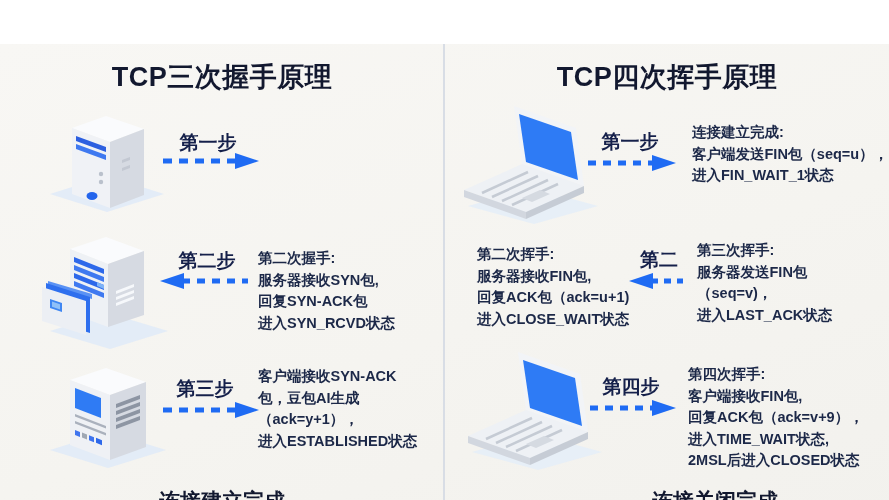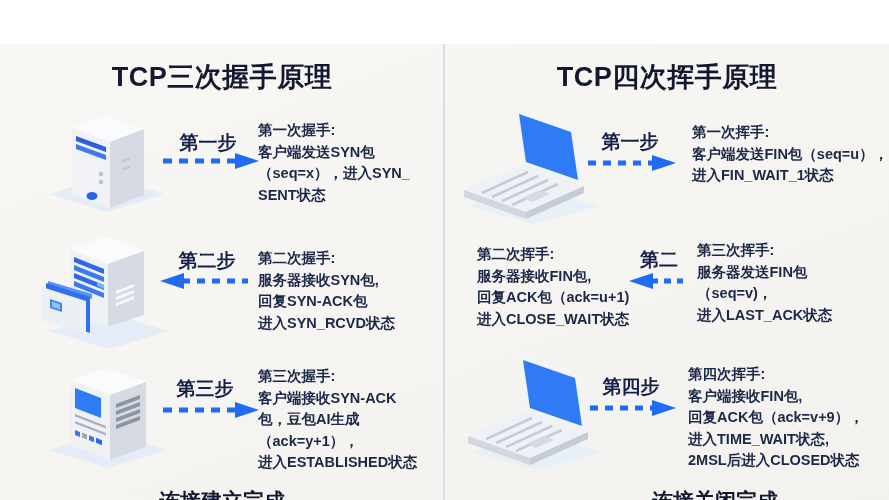--- a/index.html
+++ b/index.html
@@ -38,26 +38,20 @@
     <circle cx="59" cy="84" r="2.2" fill="#bac1cc"></circle>
     <polygon points="80,62 88,59 88,62 80,65" fill="#c3c8d2"></polygon>
     <polygon points="80,70 88,67 88,70 80,73" fill="#c3c8d2"></polygon>
     <ellipse cx="50" cy="98" rx="5.5" ry="4" fill="#2465ec"></ellipse>
   </svg>
   <div class="step-label" style="left:170px; top:86px; width:76px;">第一步</div>
   <svg class="arrow" style="left:163px; top:108px;" width="96" height="18" viewBox="0 0 96 18">
     <line x1="0" y1="9" x2="74" y2="9" stroke="#1f6bf3" stroke-width="5" stroke-dasharray="9 7"></line>
     <polygon points="72,1 96,9 72,17" fill="#1f6bf3"></polygon>
   </svg>
-  <div class="txt" style="left:258px; top:76px;">
-    <div>第一次握手:</div>
-    <div>客户端发送SYN包</div>
-    <div>（seq=x），进入SYN_</div>
-    <div>SENT状态</div>
-  </div>
 
   <svg class="icon" style="left:30px; top:183px;" width="145" height="128" viewBox="0 0 145 128">
     <polygon points="78,86 138,104 80,122 20,104" fill="#dfeaf8" opacity="0.85"></polygon>
     <polygon points="40,22 76,10 114,24 78,37" fill="#fafbfd"></polygon>
     <polygon points="40,22 78,37 78,100 40,86" fill="#eef1f5"></polygon>
     <polygon points="78,37 114,24 114,88 78,100" fill="#d6dae2"></polygon>
     <polygon points="44,30 74,42 74,47 44,35" fill="#2d68ea"></polygon>
     <polygon points="44,38 74,50 74,55 44,43" fill="#3f79f0"></polygon>
     <polygon points="44,46 74,58 74,63 44,51" fill="#2d68ea"></polygon>
     <polygon points="67,55 74,58 74,62 67,59" fill="#7fb3f7"></polygon>
@@ -99,21 +93,20 @@
     <polygon points="40,76.6 45,78.6 45,83.6 40,81.6" fill="#9fa7b3"></polygon>
     <polygon points="47,79.2 52,81.2 52,86.2 47,84.2" fill="#3f74ee"></polygon>
     <polygon points="54,81.8 60,84.2 60,89.2 54,86.8" fill="#2d68ea"></polygon>
   </svg>
   <div class="step-label" style="left:172px; top:332px; width:66px;">第三步</div>
   <svg class="arrow" style="left:163px; top:357px;" width="96" height="18" viewBox="0 0 96 18">
     <line x1="0" y1="9" x2="74" y2="9" stroke="#1f6bf3" stroke-width="5" stroke-dasharray="9 7"></line>
     <polygon points="72,1 96,9 72,17" fill="#1f6bf3"></polygon>
   </svg>
   <div class="txt" style="left:258px; top:322px;">
-    <div>第三次握手:</div>
     <div>客户端接收SYN-ACK</div>
     <div>包，豆包AI生成</div>
     <div>（ack=y+1），</div>
     <div>进入ESTABLISHED状态</div>
   </div>
 
   <div class="footer" style="left:0; top:443px;">连接建立完成</div>
 
   <div class="title" style="left:445px; top:15px;">TCP四次挥手原理</div>
 
@@ -129,21 +122,21 @@
     <line x1="90" y1="80" x2="44" y2="101" stroke="#c5cbd4" stroke-width="2.5"></line>
     <line x1="100" y1="84" x2="54" y2="105" stroke="#c5cbd4" stroke-width="2.5"></line>
     <polygon points="64,98 82,90 92,94 74,102" fill="#d5dae1"></polygon>
   </svg>
   <div class="step-label" style="left:595px; top:85px; width:70px;">第一步</div>
   <svg class="arrow" style="left:588px; top:110px;" width="88" height="18" viewBox="0 0 88 18">
     <line x1="0" y1="9" x2="66" y2="9" stroke="#1f6bf3" stroke-width="5" stroke-dasharray="8 7"></line>
     <polygon points="64,1 88,9 64,17" fill="#1f6bf3"></polygon>
   </svg>
   <div class="txt" style="left:692px; top:78px;">
-    <div>第一次挥手:</div>
+    <div>连接建立完成:</div>
     <div>客户端发送FIN包（seq=u），</div>
     <div>进入FIN_WAIT_1状态</div>
   </div>
 
   <div class="txt" style="left:477px; top:200px;">
     <div>第二次挥手:</div>
     <div>服务器接收FIN包,</div>
     <div>回复ACK包（ack=u+1)</div>
     <div>进入CLOSE_WAIT状态</div>
   </div>

